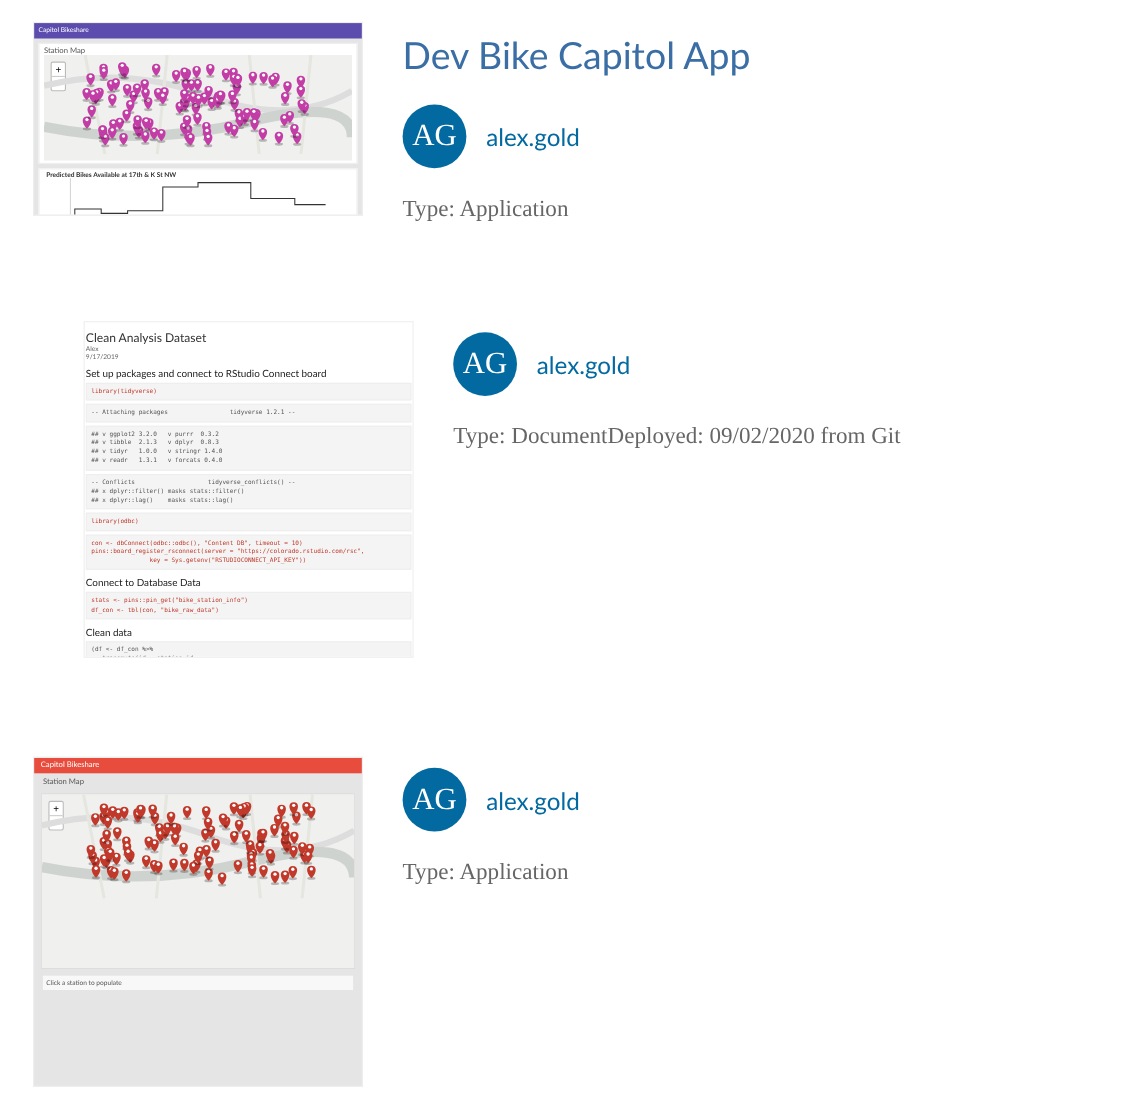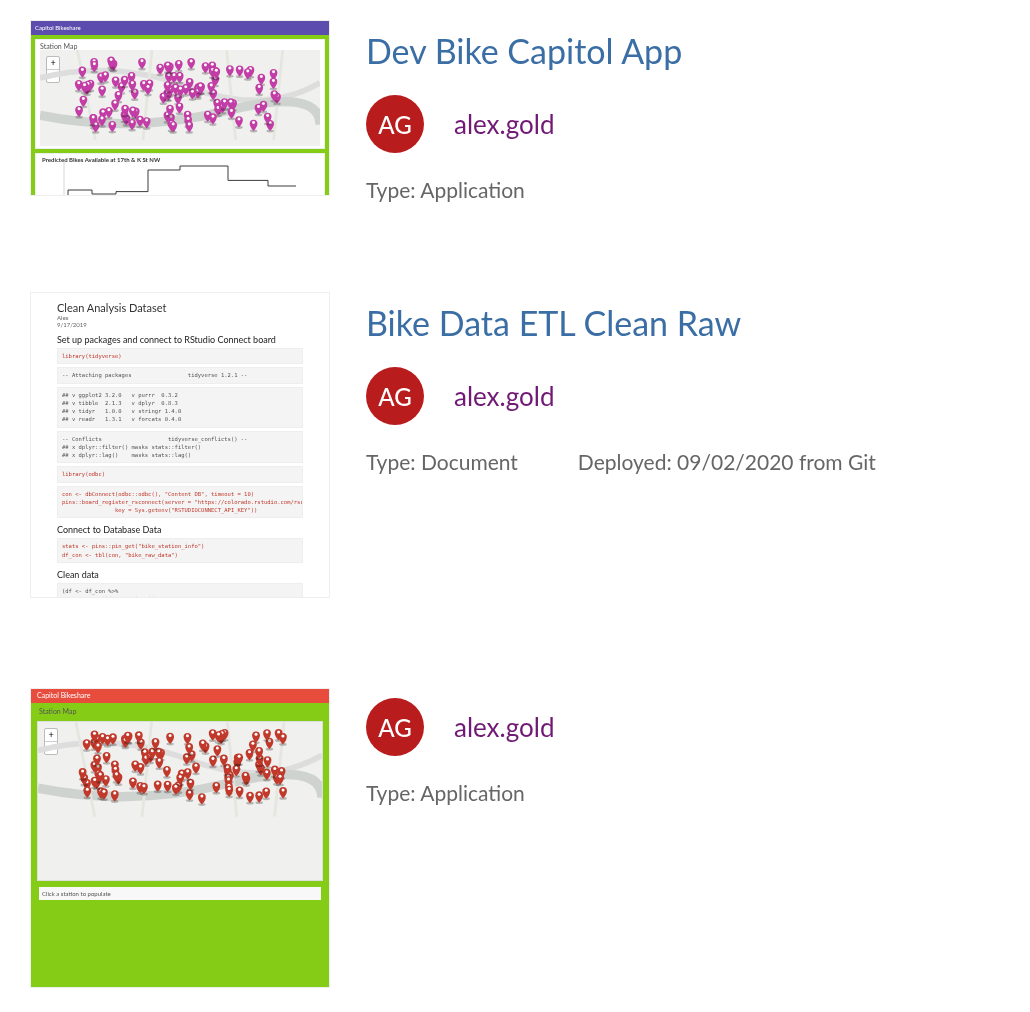--- a/index.html
+++ b/index.html
@@ -12,63 +12,63 @@
   .card {
     display: flex;
     gap: 36px;
     margin-bottom: 90px;
     align-items: flex-start;
   }
   .thumb {
     width: 300px;
     flex: 0 0 300px;
     border: 1px solid #eee;
-    background: #84cc16;
+    background: #e5e5e5;
     overflow: hidden;
     position: relative;
   }
   .details { flex: 1; padding-top: 10px; }
   .title {
     font-size: 34px;
     font-weight: 400;
     color: #3a6ea5;
     margin-bottom: 24px;
     cursor: pointer;
   }
   .author-row {
     display: flex;
     align-items: center;
     gap: 18px;
     margin-bottom: 24px;
   }
   .avatar {
     width: 58px; height: 58px;
     border-radius: 50%;
-    background: #b91c1c;
+    background: #0369a1;
     color: #fff;
     display: flex; align-items: center; justify-content: center;
-    font-size: 24px; font-weight: 500;
+    font-size: 28px; font-weight: 500; font-family: Liberation Serif, serif;
   }
-  .author-name { font-size: 26px; color: #701a75; cursor: pointer; margin-left: 12px; }
-  .meta-row { display: flex; gap: 60px; font-size: 21px; color: #666; }
+  .author-name { font-size: 22px; color: #0369a1; cursor: pointer; }
+  .meta-row { display: flex; font-size: 21px; color: #666; font-family: Liberation Serif, serif; }
 
   
   .thumb .bar { height: 14px; width: 100%; }
   .bar.purple { background: #5c4cae; color:#fff; font-size:6px; padding:3px 4px;}
   .bar.red { background: #e74c3c; color:#fff; font-size:7px; padding:2px 6px;}
   .thumb .panel { background:#fff; margin:4px; border:1px solid #eee; padding:4px; }
   .thumb .panel-title { font-size:7px; color:#555; }
   .map { position:relative; height:100px; background:#f0f0ee; overflow:hidden; }
   .map svg { position:absolute; inset:0; }
   .linechart { height:58px; background:#fff; position:relative; }
   .linechart svg { width:100%; height:100%; }
   .linechart .lbl{position:absolute;top:2px;left:6px;font-size:6px;font-weight:bold;color:#333;}
 
   
-  .doc-thumb { height: 306px; background: #fff; padding: 8px 26px; font-size:7px; color:#444; }
+  .doc-thumb { height: 306px; background: #fff; padding: 8px 1px; font-size:7px; color:#444;margin-left:46px; }
   .doc-thumb h1 { font-size:11px; font-weight:400; color:#333; }
   .doc-thumb .sub { font-size:6px; color:#666; margin-bottom:6px;}
   .doc-thumb h2 { font-size:9px; font-weight:400; color:#222; margin:6px 0 3px;}
   .doc-thumb .code { background:#f4f4f4; border:1px solid #eee; padding:3px 4px; margin:3px 0; font-family: monospace; font-size:5.5px; color:#555; line-height:1.5; white-space:pre; overflow:hidden;}
   .doc-thumb .code .kw{color:#c0392b;}
   .doc-thumb .code .str{color:#c0392b;}
 
   
   .app3 { height: 300px; }
   .app3 .map { height: 160px; margin:6px; border:1px solid #ddd; }
@@ -692,21 +692,20 @@
       <h2>Clean data</h2>
       <div class="code">(df &lt;- df_con %&gt;%
    transmute(id = station_id,
              hour = hour(time),
              date = date(time),
              month = month(time),
              n_bikes = num_bikes_available) %&gt;%
    collect()) %&gt;%</div>
     </div>
     <div class="details">
-      <div class="title">Bike Data ETL Clean Raw</div>
       <div class="author-row">
         <div class="avatar">AG</div>
         <div class="author-name">alex.gold</div>
       </div>
       <div class="meta-row">
         <span><span>Type:</span> <span>Document</span></span>
         <span><span>Deployed:</span> <span>09/02/2020 from Git</span></span>
       </div>
     </div>
     </div>

